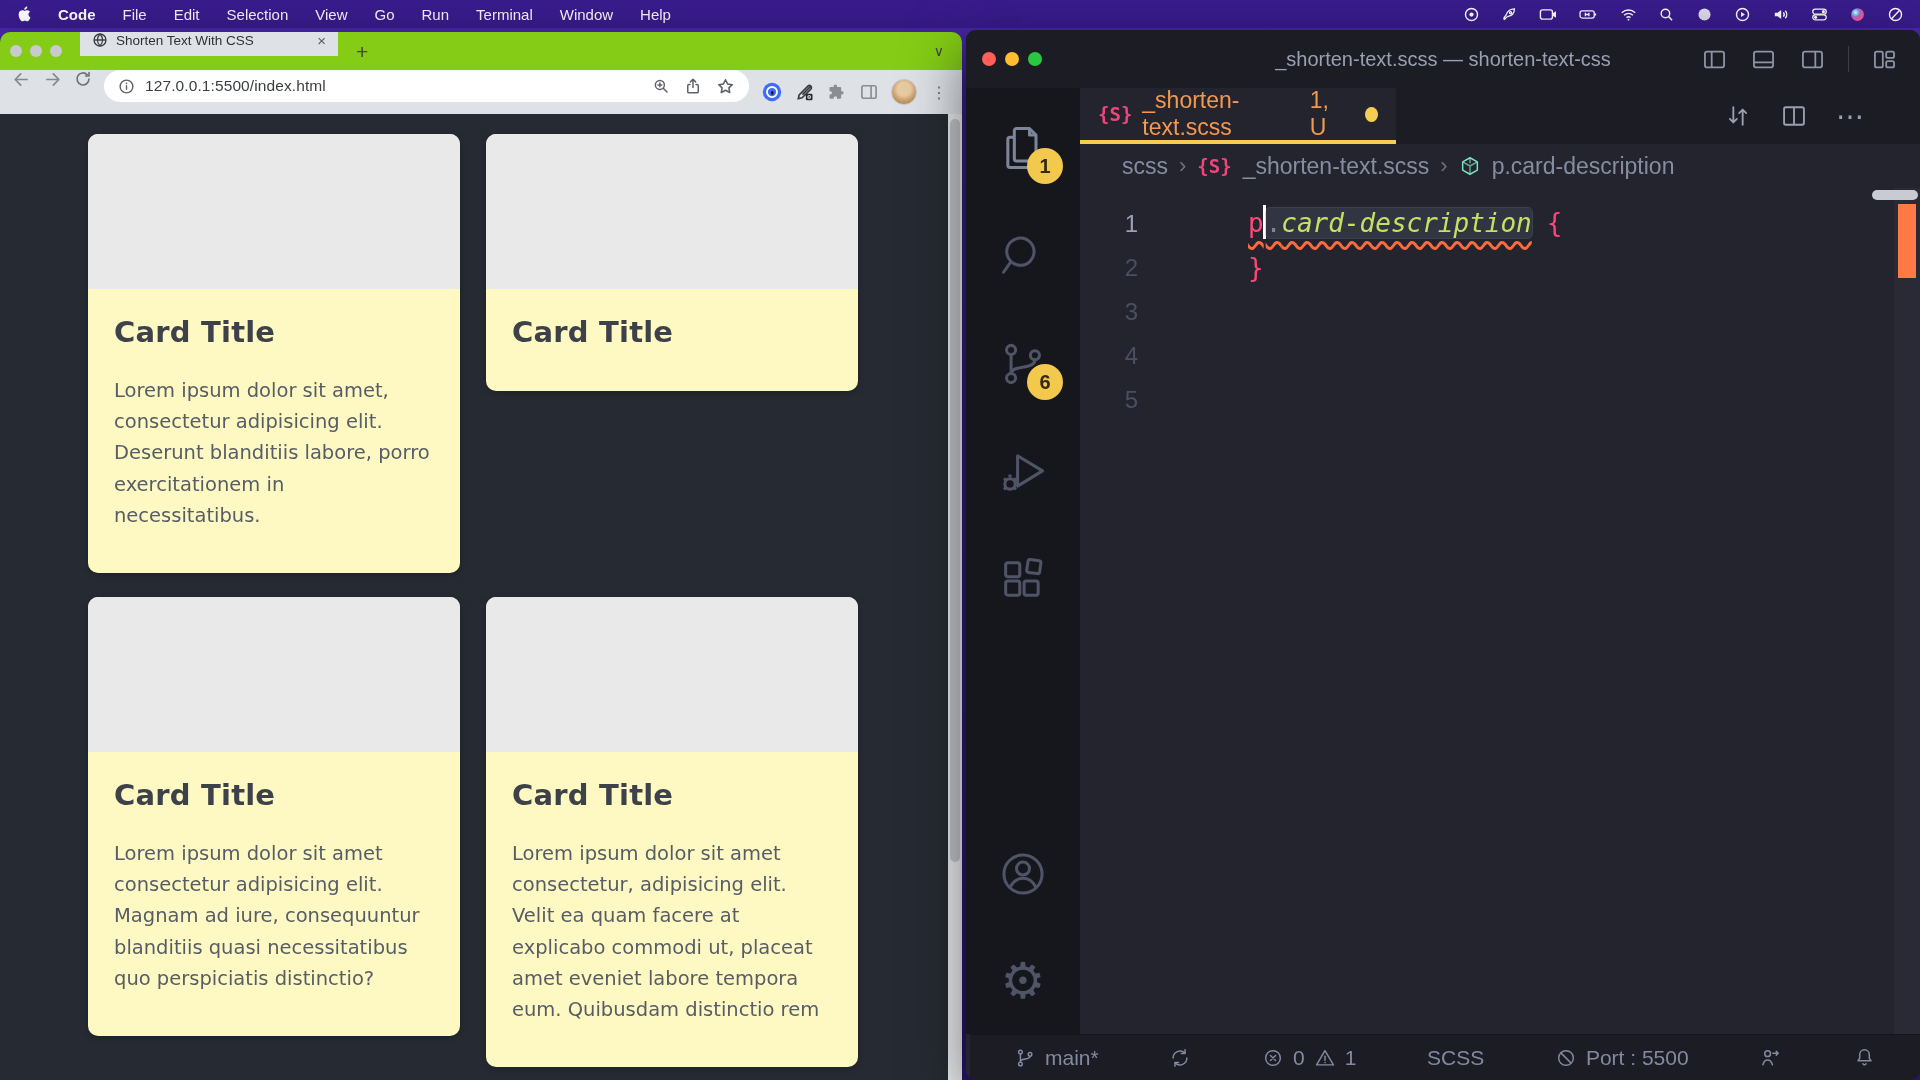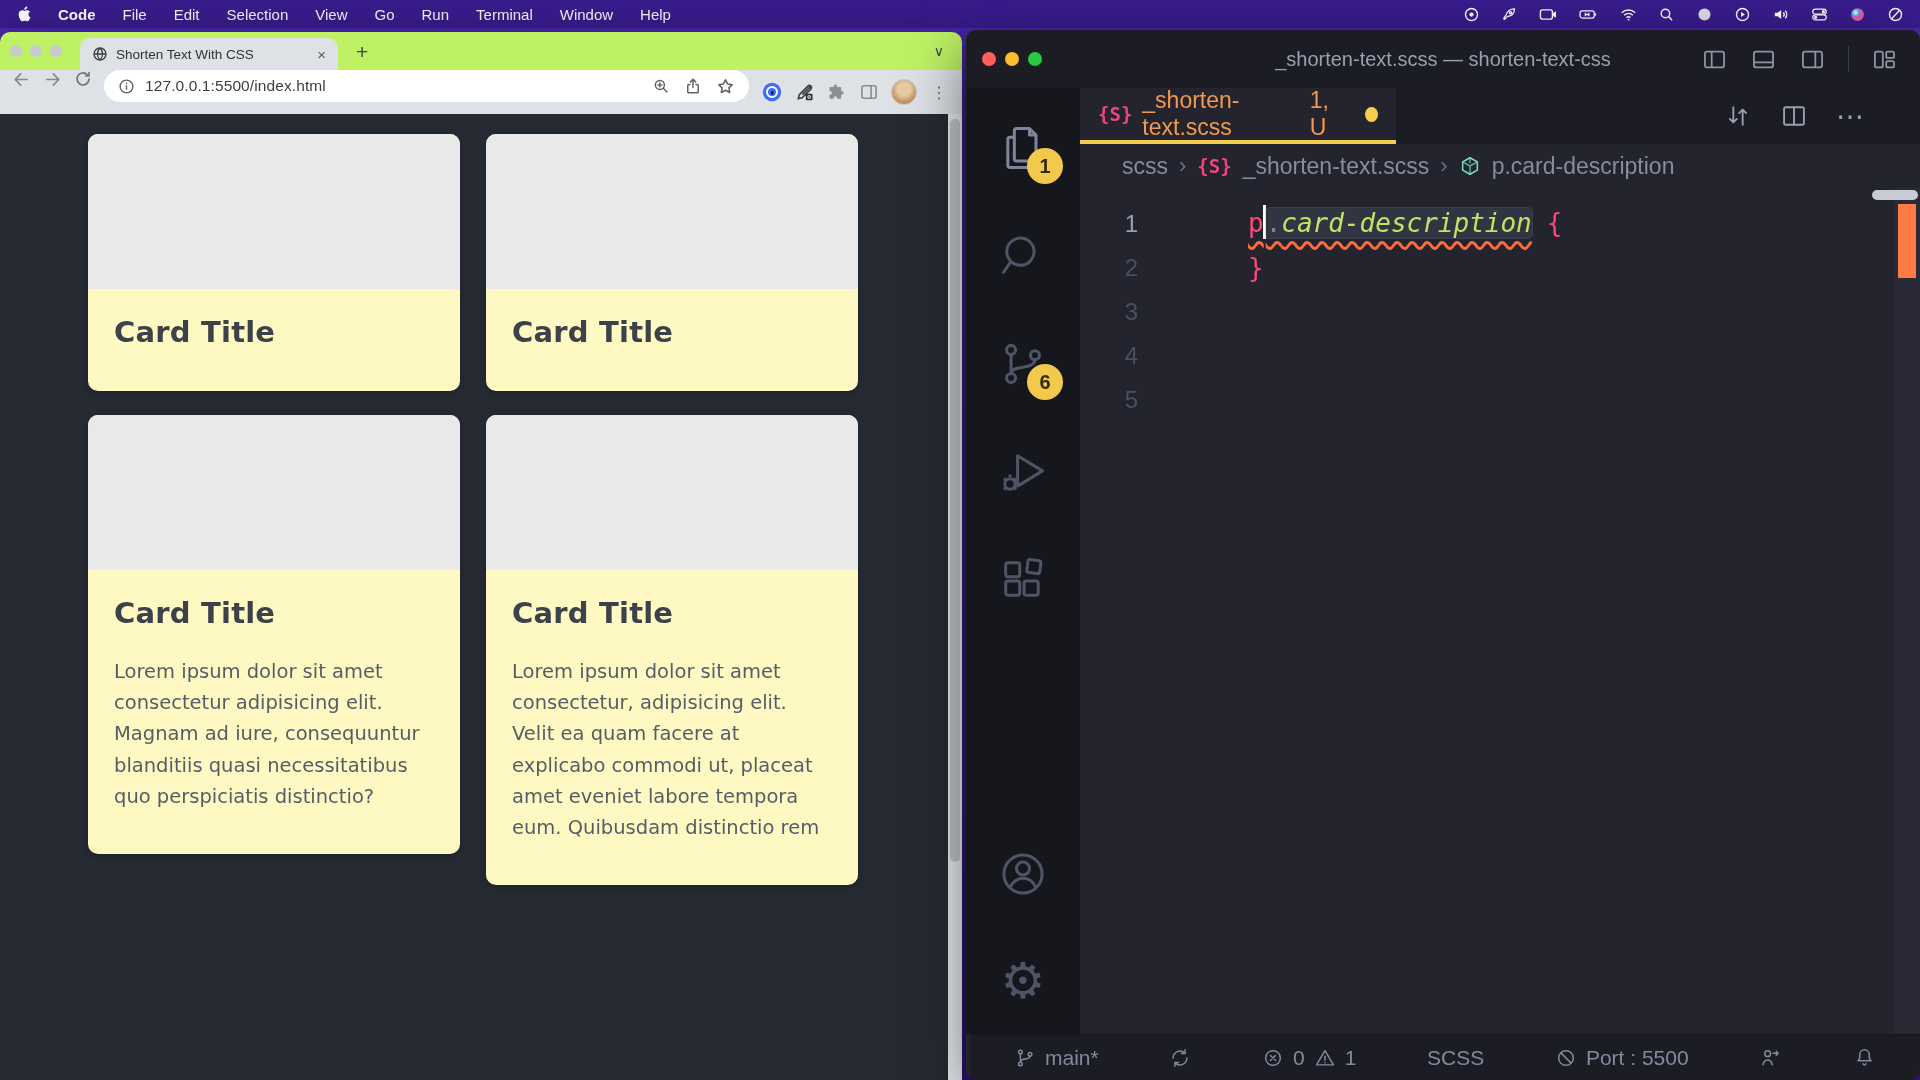--- a/index.html
+++ b/index.html
@@ -25,21 +25,21 @@
   .menubar .right svg { height:17px; width:auto; }
 
   
   .chrome {
     position:absolute; left:0; top:32px; width:962px; height:1060px;
     border-radius:10px 10px 0 0; overflow:hidden;
     box-shadow:0 18px 60px rgba(0,0,0,.5);
     background:#262b33;
   }
   .tabstrip {
-    height:38px; background:#bef264; display:flex; align-items:center; padding:0 10px;
+    height:38px; background:#84cc16; display:flex; align-items:center; padding:14px 10px;
   }
   .lights { display:flex; gap:8px; margin-right:18px; }
   .lights .dot { width:12px; height:12px; border-radius:50%; background:#c9c9d0; }
   .ctab {
     align-self:flex-end; height:32px; width:258px; background:#dee1e6;
     border-radius:10px 10px 0 0; display:flex; align-items:center;
     padding:0 8px 0 12px; gap:8px; font-size:13.5px; color:#2f3136;
   }
   .ctab .title { flex:1; white-space:nowrap; overflow:hidden; }
   .ctab .close { color:#5a5d62; font-size:15px; padding:0 4px; }
@@ -362,20 +362,21 @@
       <span class="vdots">⋮</span>
     </div>
   </div>
 
   <div class="bpage">
     <div class="cards">
       <div class="card">
         <div class="card-img"></div>
         <div class="card-body">
           <h2>Card Title</h2>
+          <p>Lorem ipsum dolor sit amet, consectetur adipisicing elit. Deserunt blanditiis labore, porro exercitationem in necessitatibus.</p>
         </div>
       </div>
       <div class="card">
         <div class="card-img"></div>
         <div class="card-body">
           <h2>Card Title</h2>
         </div>
       </div>
       <div class="card">
         <div class="card-img"></div>

